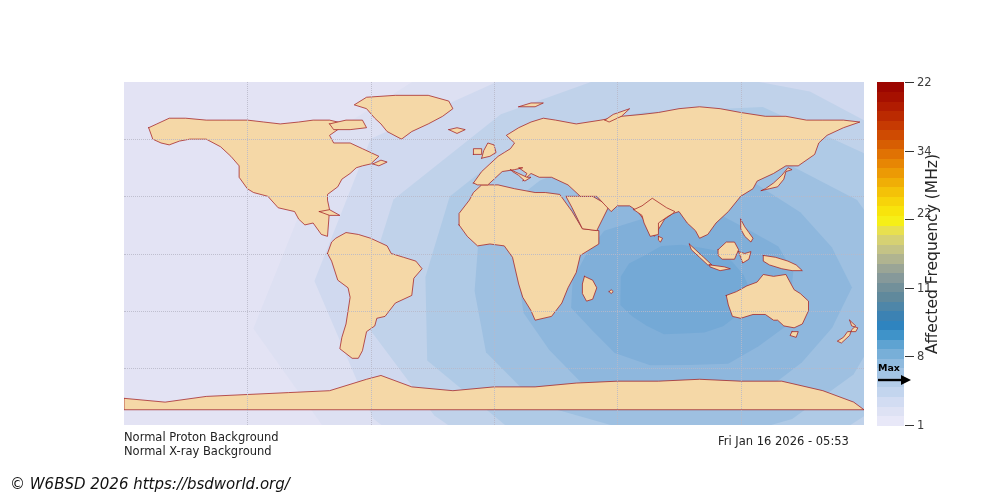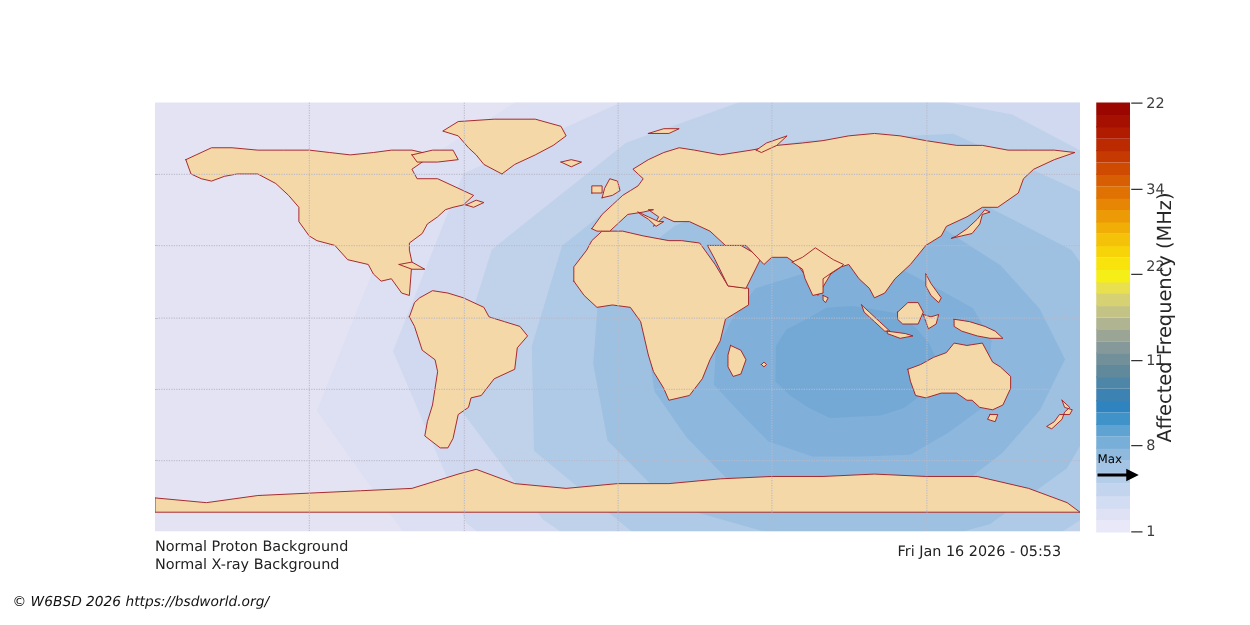--- a/index.html
+++ b/index.html
@@ -42,33 +42,33 @@
   .cb-axis-label{
     position:absolute;left:921px;top:82px;height:343px;width:22px;
     display:flex;align-items:center;justify-content:center;
   }
   .cb-axis-label span{
     transform:rotate(-90deg);white-space:nowrap;
     font-size:15.5px;color:#262626;
   }
   .max-annot{position:absolute;left:877px;top:362px;width:50px;height:26px;}
   .max-annot .max-text{
-    position:absolute;left:1px;top:0;font-size:9.5px;color:#000;font-weight:400;
+    position:absolute;left:1px;top:0;font-size:9.5px;color:#000;font-weight:700;
   }
   .max-annot svg{position:absolute;left:0;top:11px;}
 
   
   .note{
     position:absolute;font-size:11.5px;color:#222;white-space:nowrap;
   }
   .note-proton{left:124px;top:430px;}
   .note-xray{left:124px;top:444px;}
   .timestamp{left:718px;top:434px;}
   .credit{
-    position:absolute;left:10px;top:475px;font-size:11px;color:#111;
+    position:absolute;left:10px;top:475px;font-size:15px;color:#111;
     font-style:italic;white-space:nowrap;
   }
 </style>
 </head>
 <body>
 
 <div id="figure">
 
 
   <div class="map-axes">

